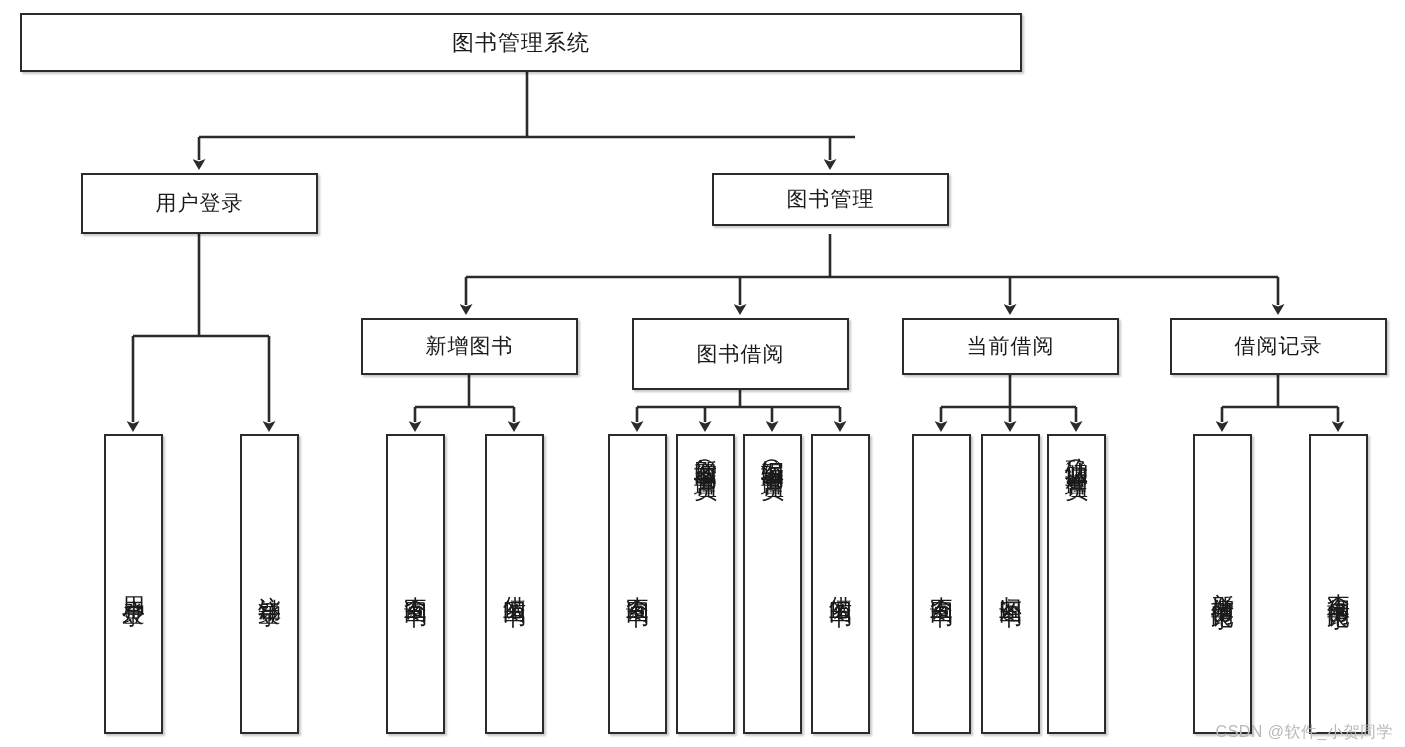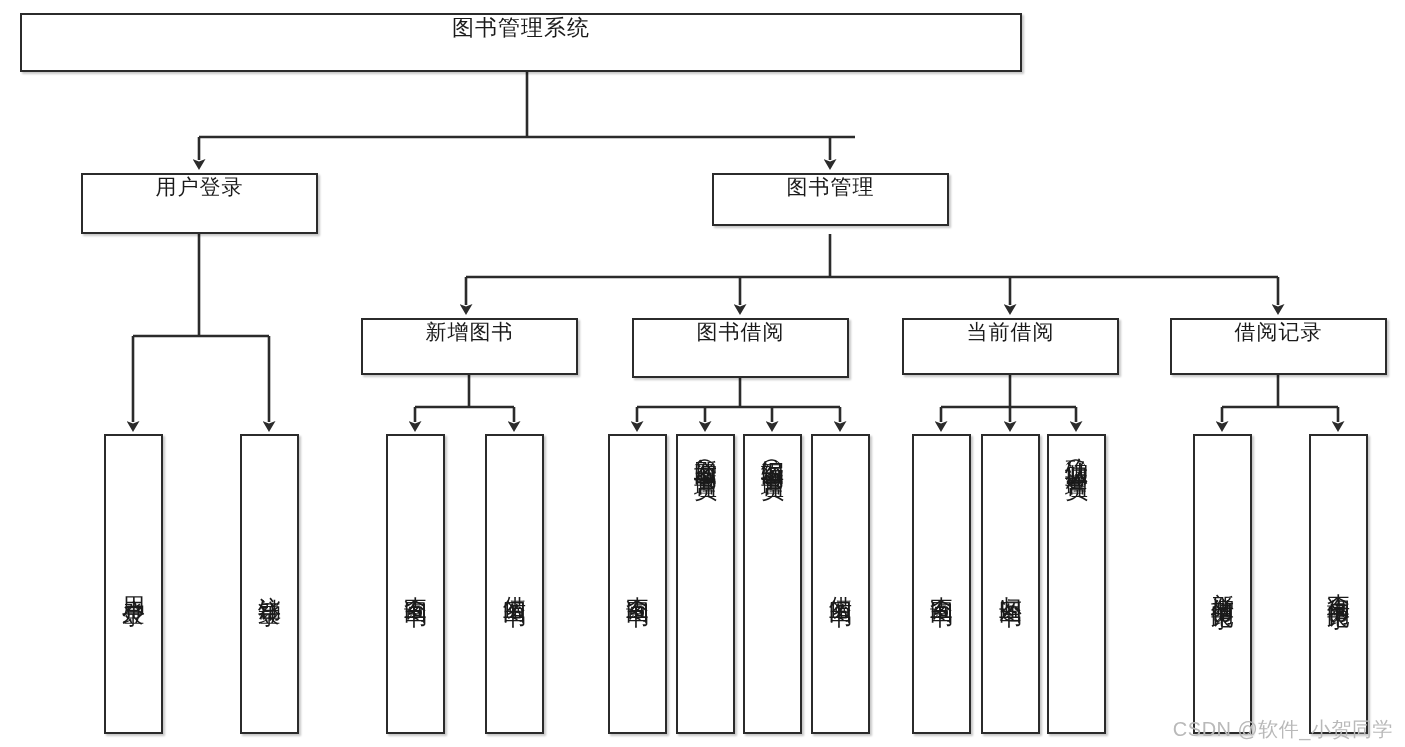--- a/index.html
+++ b/index.html
@@ -25,21 +25,21 @@
     width: 1405px;
     height: 747px;
   }
   .node {
     position: absolute;
     box-sizing: border-box;
     background: #ffffff;
     border: 2px solid #2b2b2b;
     box-shadow: 2px 2px 2px rgba(0,0,0,0.22);
     display: flex;
-    align-items: flex-start;
+    align-items: center;
     justify-content: center;
     color: #1a1a1a;
   }
   .node .label {
     display: block;
     text-align: center;
     white-space: nowrap;
     line-height: 1.18;
   }
   
@@ -62,21 +62,21 @@
     letter-spacing: 3px;
   }
   .node.v.centered {
     align-items: center;
     padding-top: 0;
   }
   #watermark {
     position: absolute;
     right: 12px;
     bottom: 4px;
-    font-size: 20px;
+    font-size: 16px;
     color: #b9b9b9;
     white-space: nowrap;
     letter-spacing: 0.5px;
     pointer-events: none;
   }
 </style>
 </head>
 <body>
 
 <div id="canvas">
@@ -140,21 +140,21 @@
   </div>
 
   <div class="node h" style="left:712px; top:173px; width:237px; height:53px;">
     <span class="label">图书管理</span>
   </div>
 
   <div class="node h" style="left:361px; top:318px; width:217px; height:57px;">
     <span class="label">新增图书</span>
   </div>
 
-  <div class="node h" style="left:632px; top:318px; width:217px; height:60px;">
+  <div class="node h" style="left:632px; top:318px; width:217px; height:72px;">
     <span class="label">图书借阅</span>
   </div>
 
   <div class="node h" style="left:1170px; top:318px; width:217px; height:57px;">
     <span class="label">借阅记录</span>
   </div>
 
   <div class="node h" style="left:902px; top:318px; width:217px; height:57px;">
     <span class="label">当前借阅</span>
   </div>

